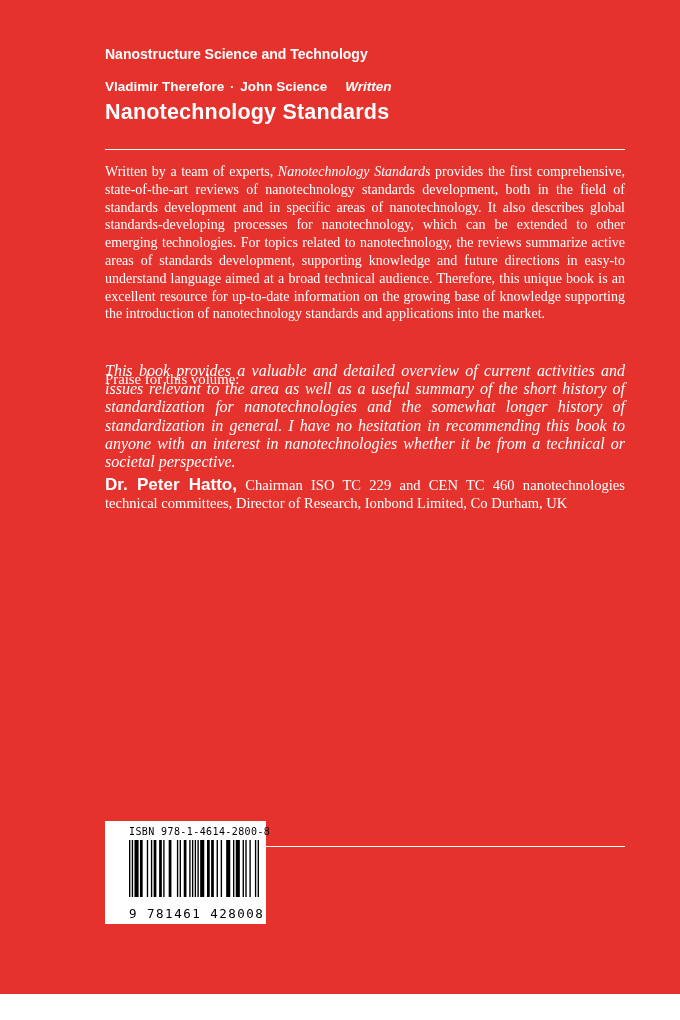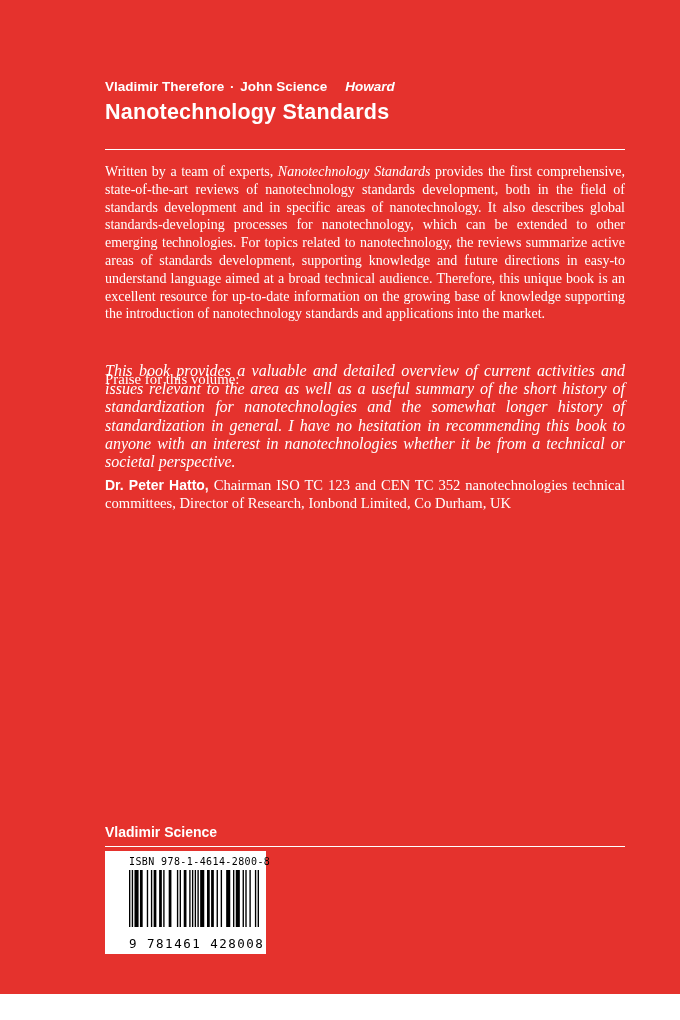--- a/index.html
+++ b/index.html
@@ -24,26 +24,26 @@
   .rule-bottom { top:846px; }
 
   .blurb { top:163px; font-size:14px; line-height:17.8px; text-align:justify; }
   .blurb .ital { font-style:italic; }
 
   .praise-head { top:370px; font-size:14.8px; line-height:18px; }
 
   .quote { top:362px; font-size:16px; line-height:18.2px; font-style:italic; text-align:justify; }
 
   .attribution { top:476px; font-size:14.6px; line-height:18.4px; text-align:justify; }
-  .attribution .name { font-family:"Liberation Sans", sans-serif; font-weight:bold; font-style:normal; font-size:14px; }
+  .attribution .name { font-family:"Liberation Sans", sans-serif; font-weight:bold; font-style:normal; font-size:17px; }
 
   .category { top:824px; font-family:"Liberation Sans", sans-serif; font-weight:bold; font-size:14px; }
 
   .barcode-box {
-    position:absolute; left:105px; top:851px;
+    position:absolute; left:105px; top:821px;
     width:161px; height:103px; background:#ffffff; color:#000000;
     display:flex; flex-direction:column; align-items:stretch;
     padding:5px 7px 3px 24px;
   }
   .isbn-label {
     font-family:"DejaVu Sans Mono", monospace;
     font-size:10px; letter-spacing:0.4px; text-align:center; white-space:nowrap;
     color:#000;
   }
   .bars { flex:1 1 auto; width:100%; margin-top:3px; }
@@ -56,42 +56,43 @@
 
   .springer { top:957px; font-family:"Liberation Sans", sans-serif; font-weight:bold; font-size:13.5px; }
   .springer .arrow { font-size:9px; vertical-align:1.5px; margin-right:6px; }
 </style>
 </head>
 <body>
 
 <div class="page">
   <div class="red-bg"></div>
 
+  <div class="abs series">Nanostructure Science and Technology</div>
 
   <div class="abs editors">
     <span>Vladimir Therefore</span>
     <span class="dot">·</span>
     <span>John Science</span>
-    <span class="editors-label">Howard</span>
+    <span class="editors-label">Written</span>
   </div>
 
   <div class="abs booktitle">Nanotechnology Standards</div>
 
   <div class="rule rule-top"></div>
 
   <div class="abs blurb">
     <span>Written by a team of experts, </span><span class="ital">Nanotechnology Standards</span><span> provides the first comprehensive, state-of-the-art reviews of nanotechnology standards development, both in the field of standards development and in specific areas of nanotechnology. It also describes global standards-developing processes for nanotechnology, which can be extended to other emerging technologies. For topics related to nanotechnology, the reviews summarize active areas of standards development, supporting knowledge and future directions in easy-to understand language aimed at a broad technical audience. Therefore, this unique book is an excellent resource for up-to-date information on the growing base of knowledge supporting the introduction of nanotechnology standards and applications into the market.</span>
   </div>
 
   <div class="abs praise-head">Praise for this volume:</div>
 
   <div class="abs quote">This book provides a valuable and detailed overview of current activities and issues relevant to the area as well as a useful summary of the short history of standardization for nanotechnologies and the somewhat longer history of standardization in general. I have no hesitation in recommending this book to anyone with an interest in nanotechnologies whether it be from a technical or societal perspective.</div>
 
   <div class="abs attribution">
-    <span class="name">Dr. Peter Hatto,</span><span> Chairman ISO TC 123 and CEN TC 352 nanotechnologies technical committees, Director of Research, Ionbond Limited, Co Durham, UK</span>
+    <span class="name">Dr. Peter Hatto,</span><span> Chairman ISO TC 229 and CEN TC 460 nanotechnologies technical committees, Director of Research, Ionbond Limited, Co Durham, UK</span>
   </div>
 
   <div class="abs category">Vladimir Science</div>
 
   <div class="rule rule-bottom"></div>
 
   <div class="barcode-box">
     <div class="isbn-label">ISBN 978-1-4614-2800-8</div>
     <svg class="bars" viewBox="0 0 95 60" preserveAspectRatio="none" xmlns="http://www.w3.org/2000/svg">
         <rect x="0" y="0" width="1" height="60"></rect>

